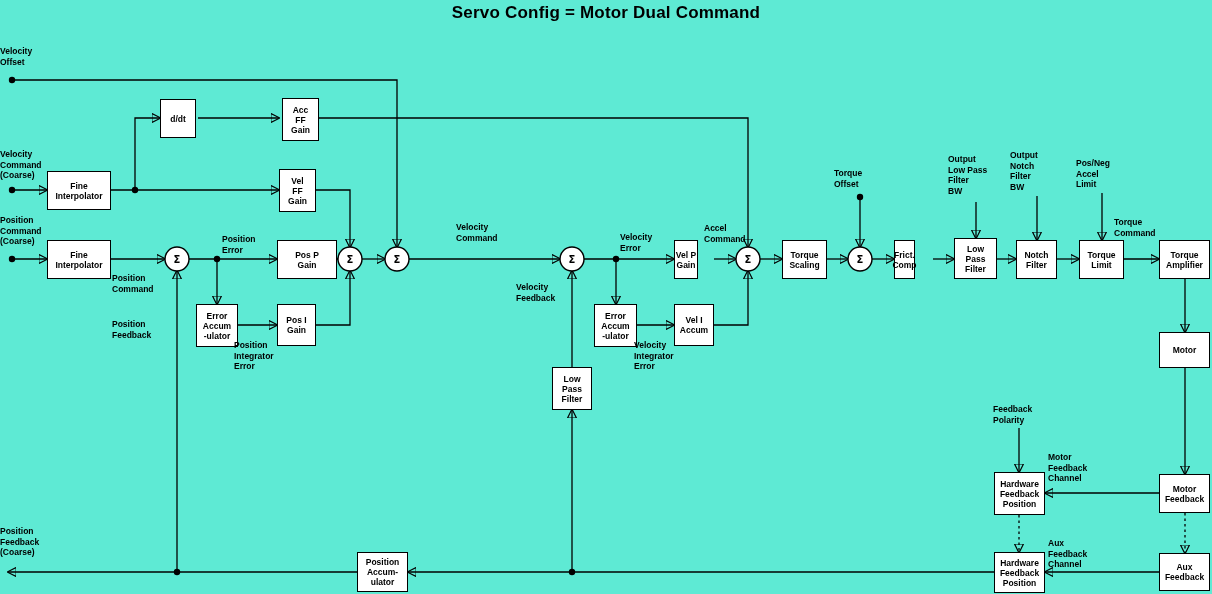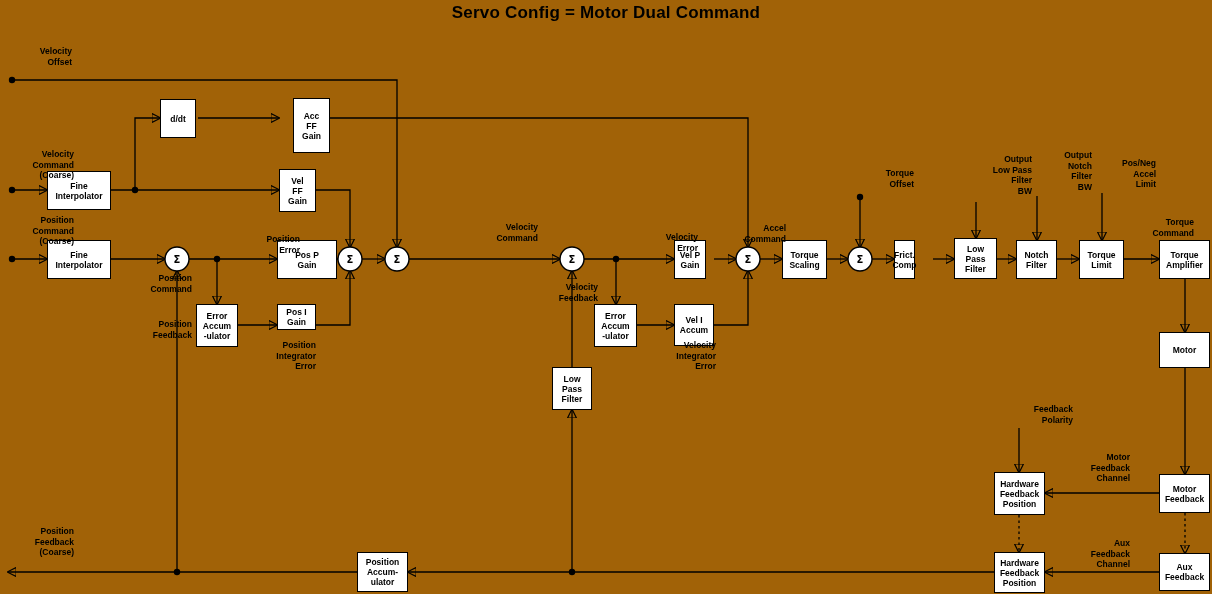--- a/index.html
+++ b/index.html
@@ -1,33 +1,33 @@
 <!DOCTYPE html>
 <html><head>
 <meta charset="utf-8">
 <style>
   * { box-sizing: border-box; }
   html,body { margin:0; padding:0; background:#fff; }
   #diagram {
-    position:relative; width:1212px; height:594px; background:#a16207;
+    position:relative; width:1212px; height:594px; background:#5eead4;
     font-family:"Liberation Sans", sans-serif; color:#000; overflow:hidden;
   }
   .title {
     position:absolute; left:0; top:3px; width:100%; text-align:center;
     font-size:17px; font-weight:bold; letter-spacing:.2px;
   }
   .block {
     position:absolute; border:1.6px solid #000; background:#fff;
     display:flex; align-items:center; justify-content:center;
     text-align:center; font-size:8.5px; font-weight:bold; line-height:10px;
     white-space:pre-line; z-index:2;
   }
   .lbl {
-    position:absolute; text-align:right; font-size:8.5px; font-weight:bold;
-    line-height:10.5px; white-space:pre-line; z-index:2;margin-left:28px;
+    position:absolute; text-align:left; font-size:8.5px; font-weight:bold;
+    line-height:10.5px; white-space:pre-line; z-index:2;
   }
   svg.wires { position:absolute; left:0; top:0; z-index:1; }
   svg.wires path { fill:none; stroke:#000; stroke-width:1.3; }
   svg.wires path.dashed { stroke-dasharray:2.5 3; }
   svg.wires circle.junction { fill:#000; stroke:none; }
   svg.wires circle.sum { fill:#fff; stroke:#000; stroke-width:1.4; }
   svg.wires text.sum-sym {
     font-family:"DejaVu Sans", sans-serif; font-size:10px; font-weight:bold;
     text-anchor:middle;
   }
@@ -131,34 +131,34 @@
       <circle class="junction" cx="572" cy="572" r="3.2"></circle>
       <circle class="junction" cx="177" cy="572" r="3.2"></circle>
     </g>
   </svg>
 
   <div class="block" style="left:47px;top:171px;width:64px;height:39px">Fine
 Interpolator</div>
   <div class="block" style="left:47px;top:240px;width:64px;height:39px">Fine
 Interpolator</div>
   <div class="block" style="left:160px;top:99px;width:36px;height:39px">d/dt</div>
-  <div class="block" style="left:293px;top:98px;width:37px;height:55px">Acc
+  <div class="block" style="left:282px;top:98px;width:37px;height:43px">Acc
 FF
 Gain</div>
   <div class="block" style="left:279px;top:169px;width:37px;height:43px">Vel
 FF
 Gain</div>
   <div class="block" style="left:277px;top:240px;width:60px;height:39px">Pos P
 Gain</div>
   <div class="block" style="left:196px;top:304px;width:42px;height:43px">Error
 Accum
 -ulator</div>
-  <div class="block" style="left:277px;top:304px;width:39px;height:26px">Pos I
-Gain</div>
-  <div class="block" style="left:674px;top:240px;width:32px;height:39px">Vel P
+  <div class="block" style="left:277px;top:304px;width:39px;height:42px">Pos I
+Gain</div>
+  <div class="block" style="left:674px;top:240px;width:24px;height:39px">Vel P
 Gain</div>
   <div class="block" style="left:594px;top:304px;width:43px;height:43px">Error
 Accum
 -ulator</div>
   <div class="block" style="left:674px;top:304px;width:40px;height:42px">Vel I
 Accum</div>
   <div class="block" style="left:782px;top:240px;width:45px;height:39px">Torque
 Scaling</div>
   <div class="block" style="left:894px;top:240px;width:21px;height:39px">Frict.
 Comp</div>

